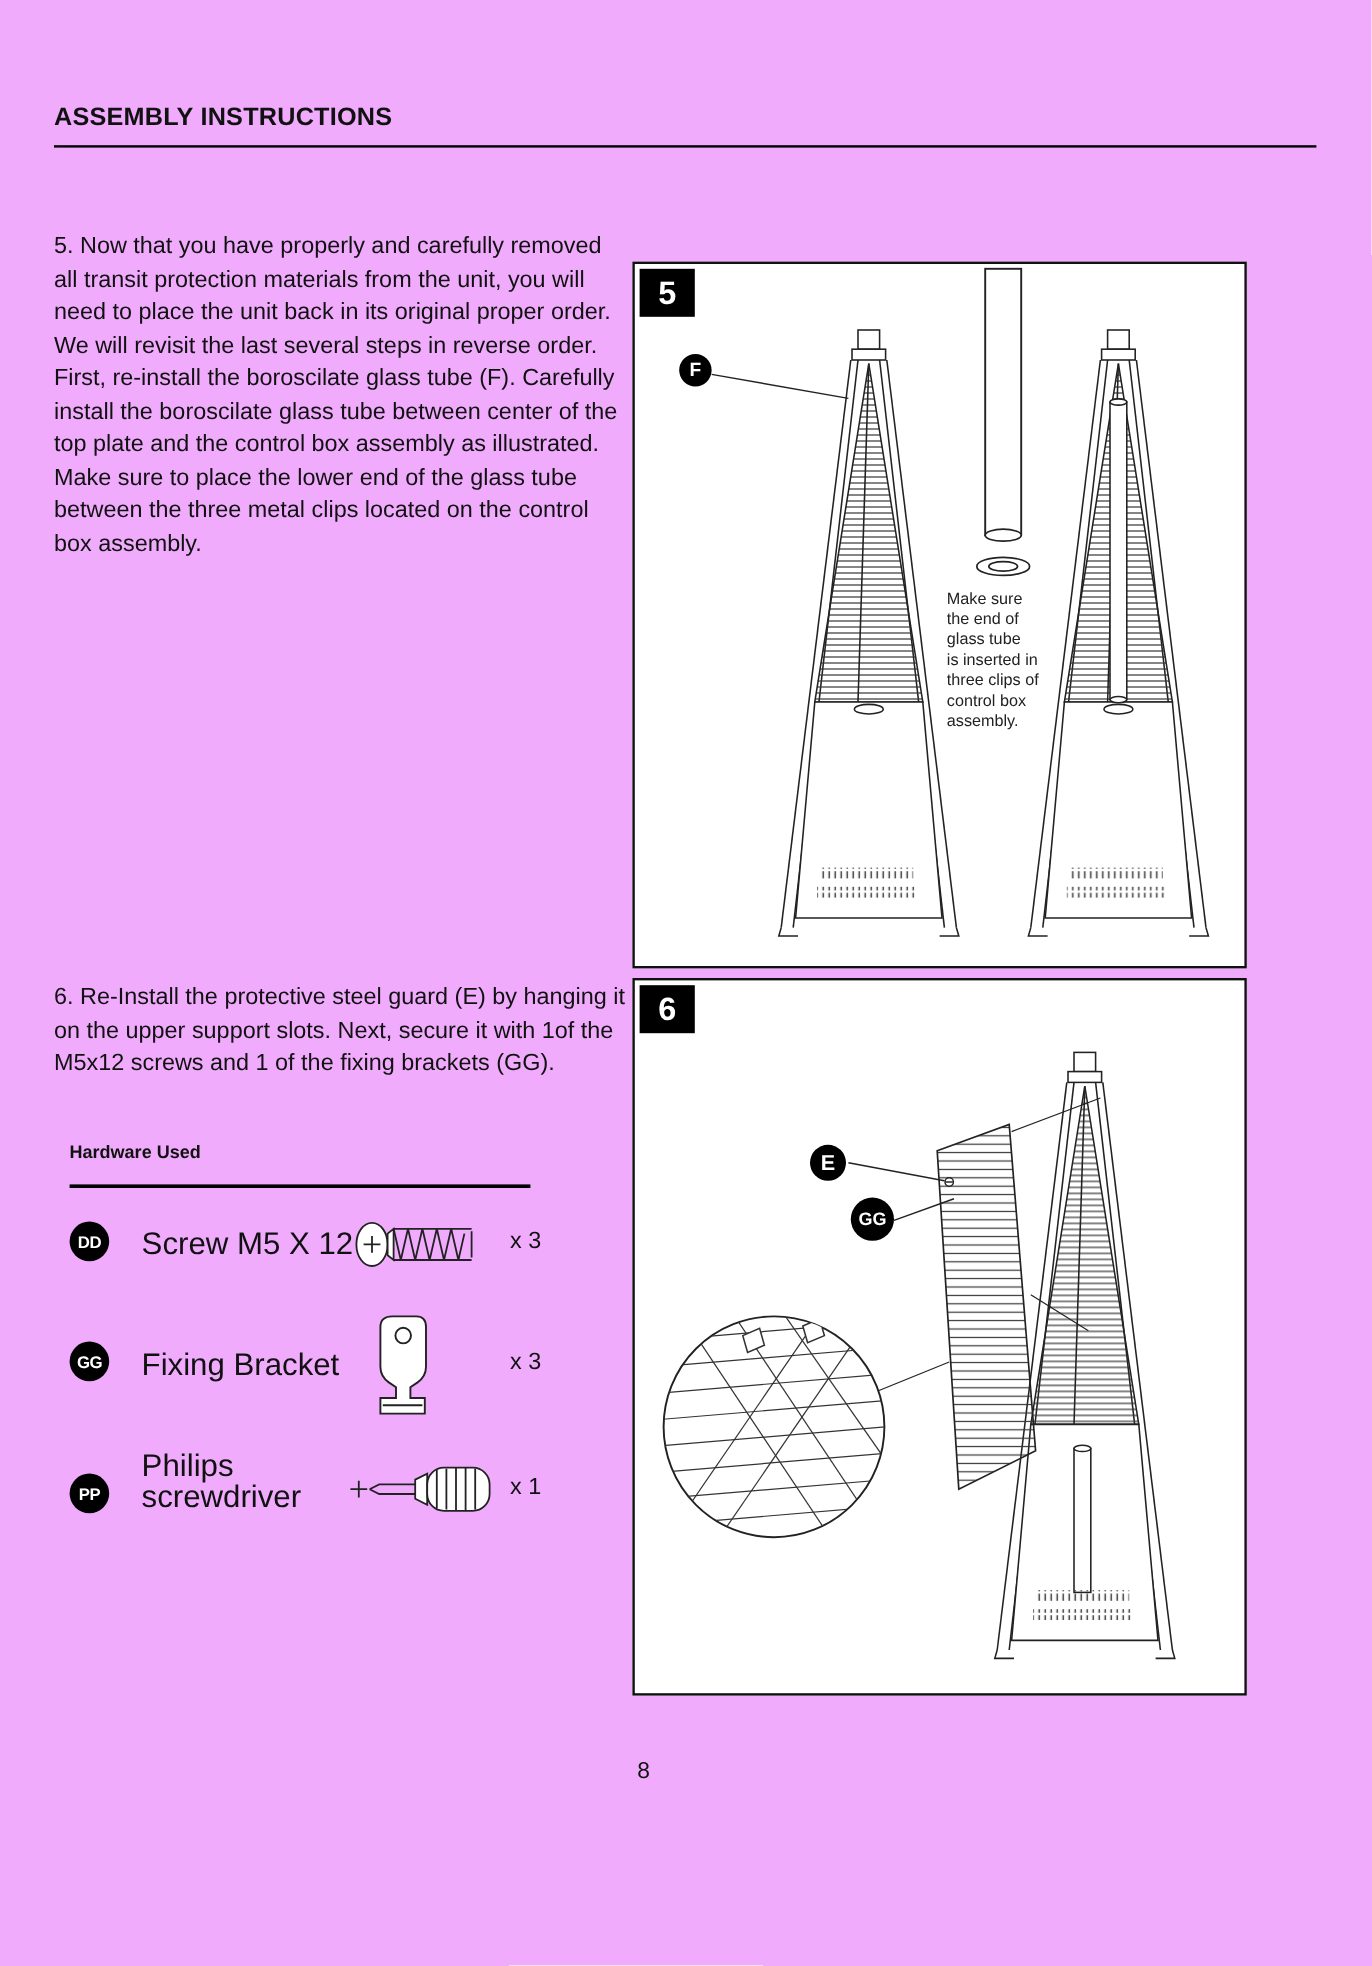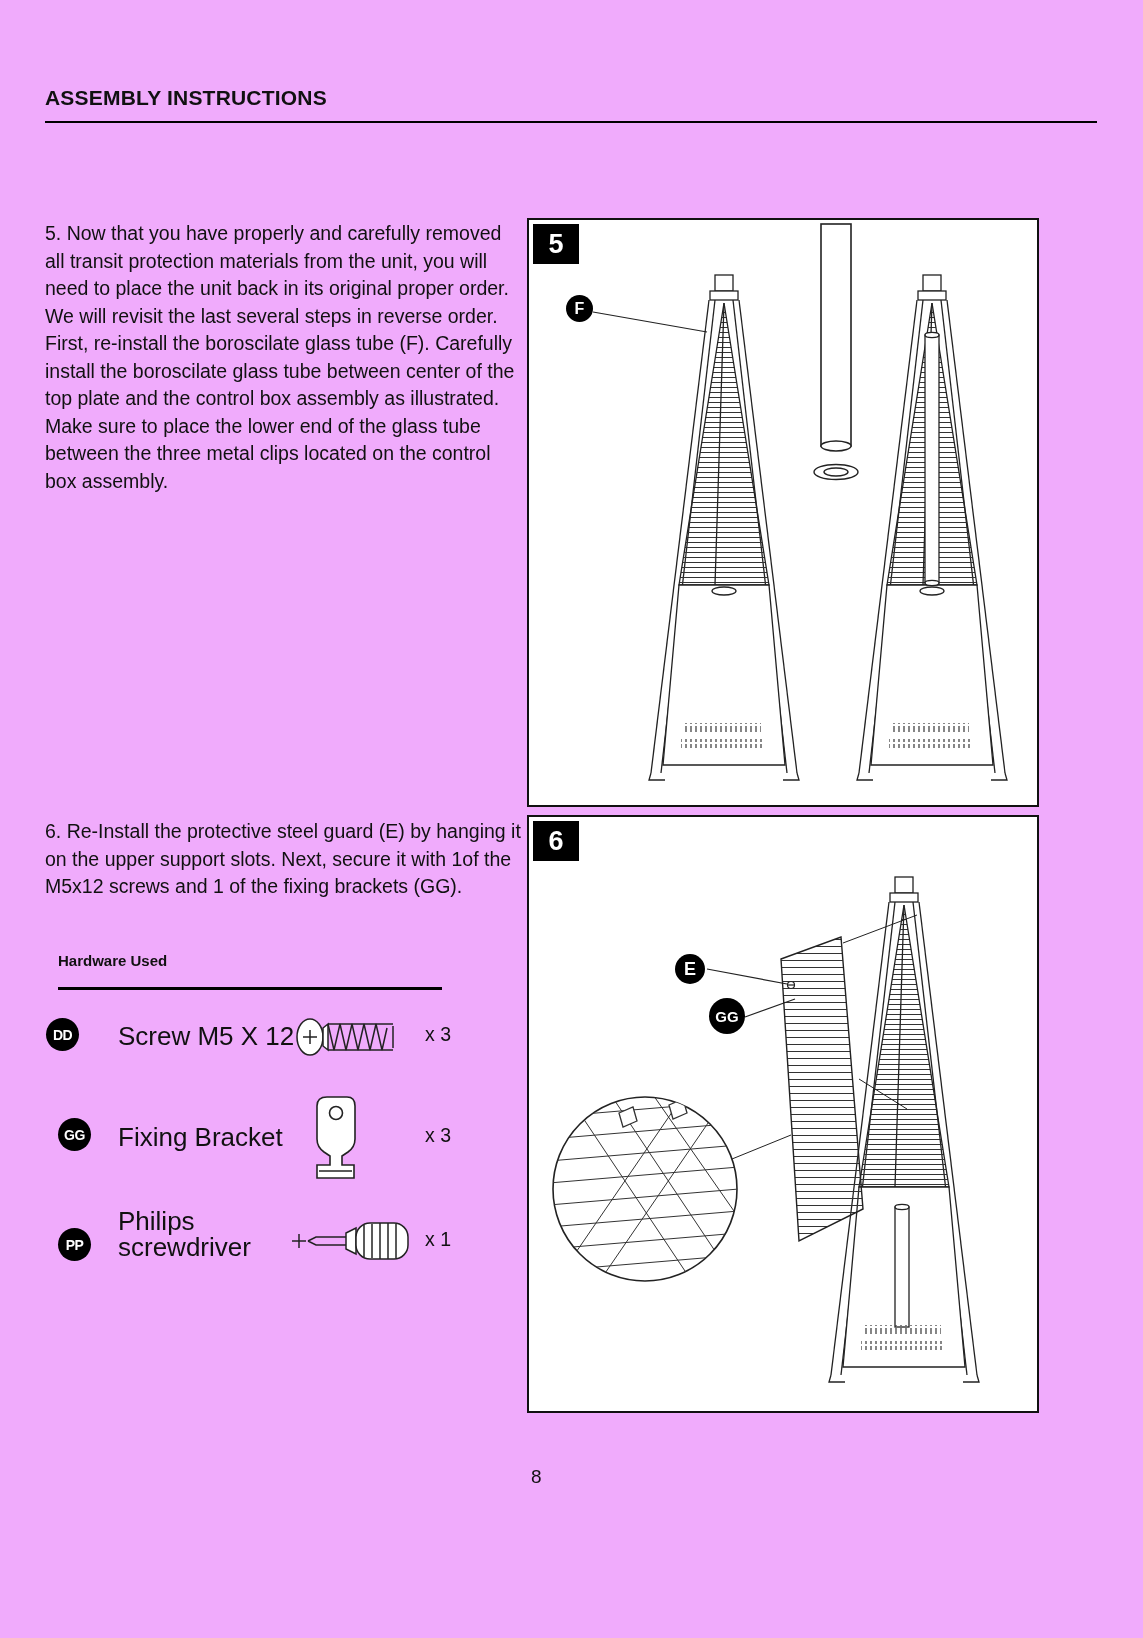--- a/index.html
+++ b/index.html
@@ -3,21 +3,21 @@
 <meta charset="utf-8">
 <style>
   html,body{margin:0;padding:0;background:#ffffff;}
   .page{
     position:relative;width:1143px;height:1638px;background:#f0abfc;
     font-family:"Liberation Sans", sans-serif;color:#111;overflow:hidden;
   }
   .header-title{position:absolute;left:45px;top:86px;font-size:21px;font-weight:bold;letter-spacing:.2px;}
   .header-rule{position:absolute;left:45px;top:121px;width:1052px;height:2px;background:#000;}
   .step-text{position:absolute;left:45px;width:478px;font-size:19.5px;line-height:27.5px;}
-  #step5{top:220px;}
+  #step5{top:192px;}
   #step6{top:818px;}
   .fig-box{position:absolute;border:2.5px solid #111;background:#fff;}
   #fig5{left:527px;top:218px;width:508px;height:585px;}
   #fig6{left:527px;top:815px;width:508px;height:594px;}
   .fig-num{
     position:absolute;left:4px;top:4px;width:46px;height:40px;background:#000;color:#fff;
     font-size:27px;font-weight:bold;display:flex;align-items:center;justify-content:center;
   }
   .fig-note{
     position:absolute;left:260px;top:270px;width:92px;font-size:13.5px;line-height:17px;
@@ -93,28 +93,35 @@
         <ellipse cx="307" cy="226" rx="15" ry="5" fill="#fff"></ellipse>
         <ellipse cx="307" cy="252" rx="22" ry="7.5"></ellipse>
         <ellipse cx="307" cy="252" rx="12" ry="4"></ellipse>
       </g>
 
       <line x1="64" y1="92" x2="178" y2="112" stroke="#222" stroke-width="1.2"></line>
     </svg>
 
     <div class="fig-num">5</div>
     <div class="fig-badge" id="badge-f">F</div>
+    <div class="fig-note">Make sure
+the end of
+glass tube
+is inserted in
+three clips of
+control box
+assembly.</div>
   </div>
 
   <div class="step-text" id="step6">6. Re-Install the protective steel guard (E) by hanging it on the upper support slots. Next, secure it with 1of the M5x12 screws and 1 of the fixing brackets (GG).</div>
 
   <div class="hw-title">Hardware Used</div>
   <div class="hw-rule"></div>
 
-  <div class="hw-badge" style="left:46px;top:1018px;">DD</div>
+  <div class="hw-badge" style="left:58px;top:1018px;">DD</div>
   <div class="hw-name" style="left:118px;top:1023px;">Screw M5 X 12</div>
   <div class="hw-icon" style="left:292px;top:1006px;">
     <svg width="112" height="62" viewBox="0 0 112 62" fill="none" stroke="#222" stroke-width="1.5">
       <ellipse cx="18" cy="31" rx="13" ry="18" fill="#fff"></ellipse>
       <line x1="11" y1="31" x2="25" y2="31"></line>
       <line x1="18" y1="24" x2="18" y2="38"></line>
       <path d="M31,22 L36,18 L36,44 L31,40 Z" fill="#fff"></path>
       <path d="M36,18 l6,26 l6,-26 l6,26 l6,-26 l6,26 l6,-26 l6,26 l6,-26 l6,26 l5,-22"></path>
       <line x1="36" y1="18" x2="101" y2="18"></line>
       <line x1="36" y1="44" x2="101" y2="44"></line>

